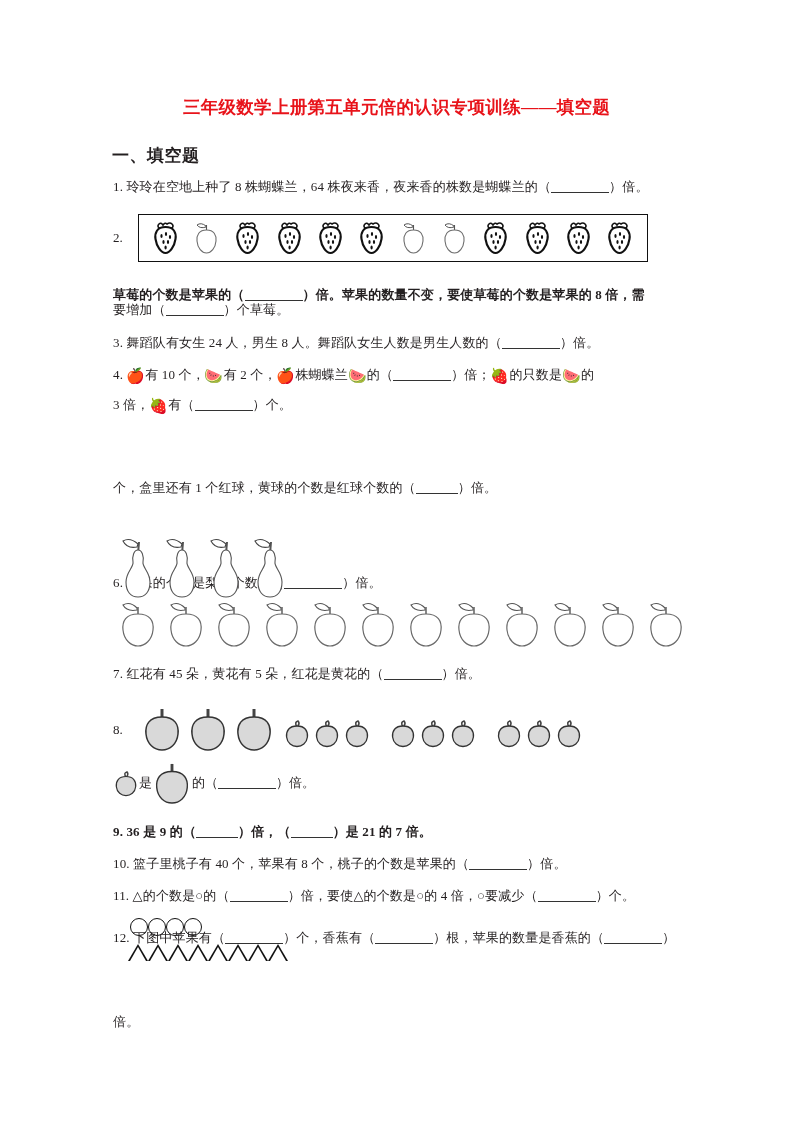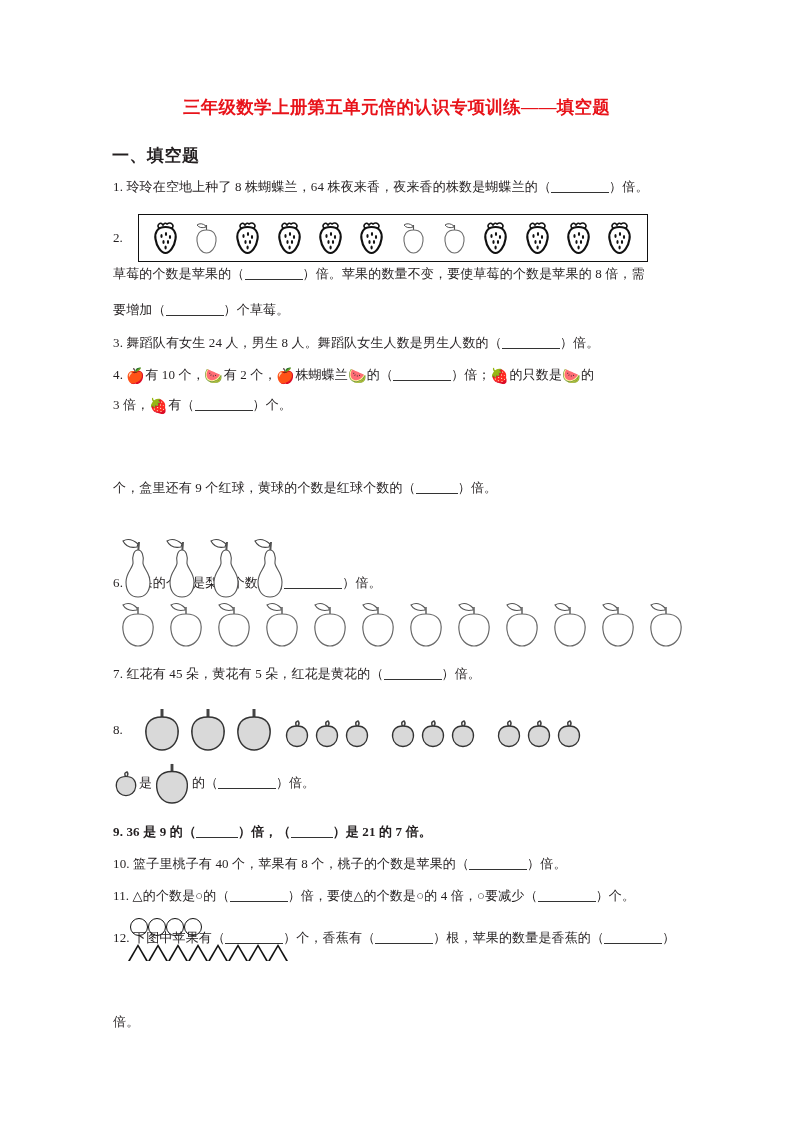--- a/index.html
+++ b/index.html
@@ -297,42 +297,42 @@
             <ellipse cx="13" cy="13" rx="1.1" ry="1.9" fill="#111"></ellipse>
             <ellipse cx="17" cy="16" rx="1.1" ry="1.9" fill="#111"></ellipse>
             <ellipse cx="10.5" cy="21" rx="1.1" ry="1.9" fill="#111"></ellipse>
             <ellipse cx="15" cy="21" rx="1.1" ry="1.9" fill="#111"></ellipse>
             <ellipse cx="12.6" cy="26.5" rx="1.1" ry="1.9" fill="#111"></ellipse>
           </svg>
         </span>
     </div>
   </div>
 
-  <div class="q" style="top:259px;">
+  <div class="q" style="top:280px;font-weight:bold;">
     <span>草莓的个数是苹果的（</span><span class="blank w-long"></span><span>）倍。苹果的数量不变，要使草莓的个数是苹果的 8 倍，需</span>
   </div>
   <div class="q" style="top:295px;">
     <span>要增加（</span><span class="blank w-long"></span><span>）个草莓。</span>
   </div>
 
   <div class="q" style="top:328px;">
     <span>3. 舞蹈队有女生 24 人，男生 8 人。舞蹈队女生人数是男生人数的（</span><span class="blank w-long"></span><span>）倍。</span>
   </div>
 
   <div class="q" style="top:360px;">
     <span>4.</span>
     <span class="emo">🍎</span><span>有 10 个，</span><span class="emo">🍉</span><span>有 2 个，</span><span class="emo">🍎</span><span>株蝴蝶兰</span><span class="emo">🍉</span><span>的（</span><span class="blank w-long"></span><span>）倍；</span><span class="emo">🍓</span><span>的只数是</span><span class="emo">🍉</span><span>的</span>
   </div>
 
   <div class="q" style="top:390px;">
     <span>3 倍，</span><span class="emo">🍓</span><span>有（</span><span class="blank w-long"></span><span>）个。</span>
   </div>
 
   <div class="q" style="top:473px;">
-    <span>个，盒里还有 9 个红球，黄球的个数是红球个数的（</span><span class="blank w-short"></span><span>）倍。</span>
+    <span>个，盒里还有 1 个红球，黄球的个数是红球个数的（</span><span class="blank w-short"></span><span>）倍。</span>
   </div>
 
   <div class="q" style="top:524px;margin-top:44px;">
     <span>6. 苹果的个数是梨的个数的（</span><span class="blank w-long"></span><span>）倍。</span>
   </div>
 
   <div class="fig-pears">
     <span>
         <svg width="36" height="64" viewBox="0 0 36 64">
           <path d="M18 18 L19 6" stroke="#555" stroke-width="2" fill="none"></path>

